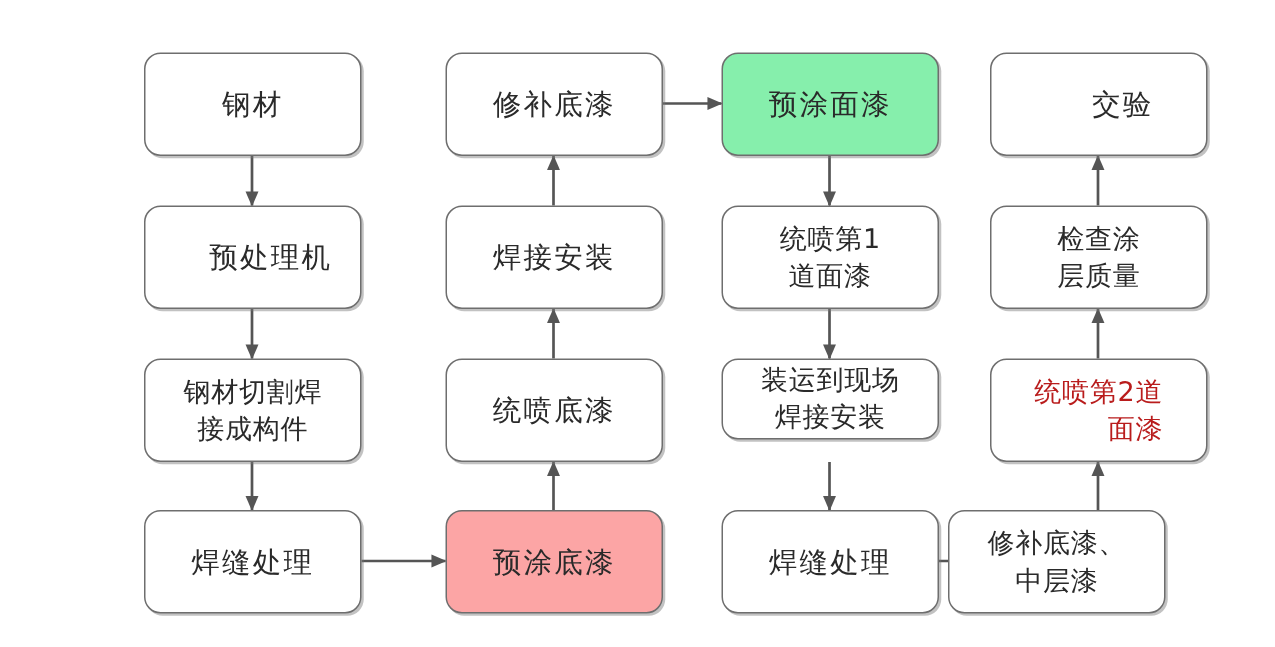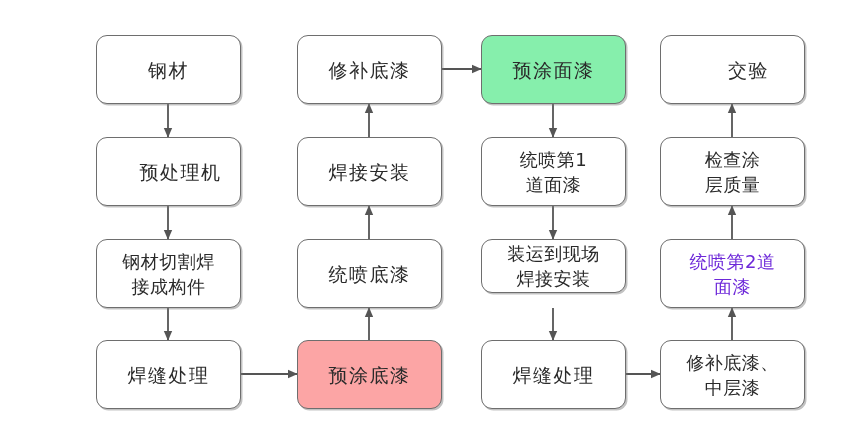--- a/index.html
+++ b/index.html
@@ -130,21 +130,21 @@
         <span class="node-label" style="color: rgb(42, 42, 42);">焊缝处理</span>
       </div>
       <div class="node" style="left: 660px; top: 35px; width: 145px; height: 69px; border-color: rgb(110, 110, 110); background: rgb(255, 255, 255); padding-left: 32px;">
         <span class="node-label" style="color: rgb(42, 42, 42);">交验</span>
       </div>
       <div class="node two-line" style="left: 660px; top: 137px; width: 145px; height: 69px; border-color: rgb(110, 110, 110); background: rgb(255, 255, 255);">
         <span class="node-label" style="color: rgb(42, 42, 42);">检查涂
 层质量</span>
       </div>
       <div class="node two-line" style="left: 660px; top: 239px; width: 145px; height: 69px; border-color: rgb(110, 110, 110); background: rgb(255, 255, 255);">
-        <span class="node-label" style="color: #6d28d9;">统喷第2道
+        <span class="node-label" style="color: #b91c1c; text-align: right;">统喷第2道
 面漆</span>
       </div>
-      <div class="node two-line" style="left: 660px; top: 340px; width: 145px; height: 69px; border-color: rgb(110, 110, 110); background: rgb(255, 255, 255);">
+      <div class="node two-line" style="left: 632px; top: 340px; width: 145px; height: 69px; border-color: rgb(110, 110, 110); background: rgb(255, 255, 255);">
         <span class="node-label" style="color: rgb(42, 42, 42);">修补底漆、
 中层漆</span>
       </div>
     </div>
 </div>
 
 </body></html>

